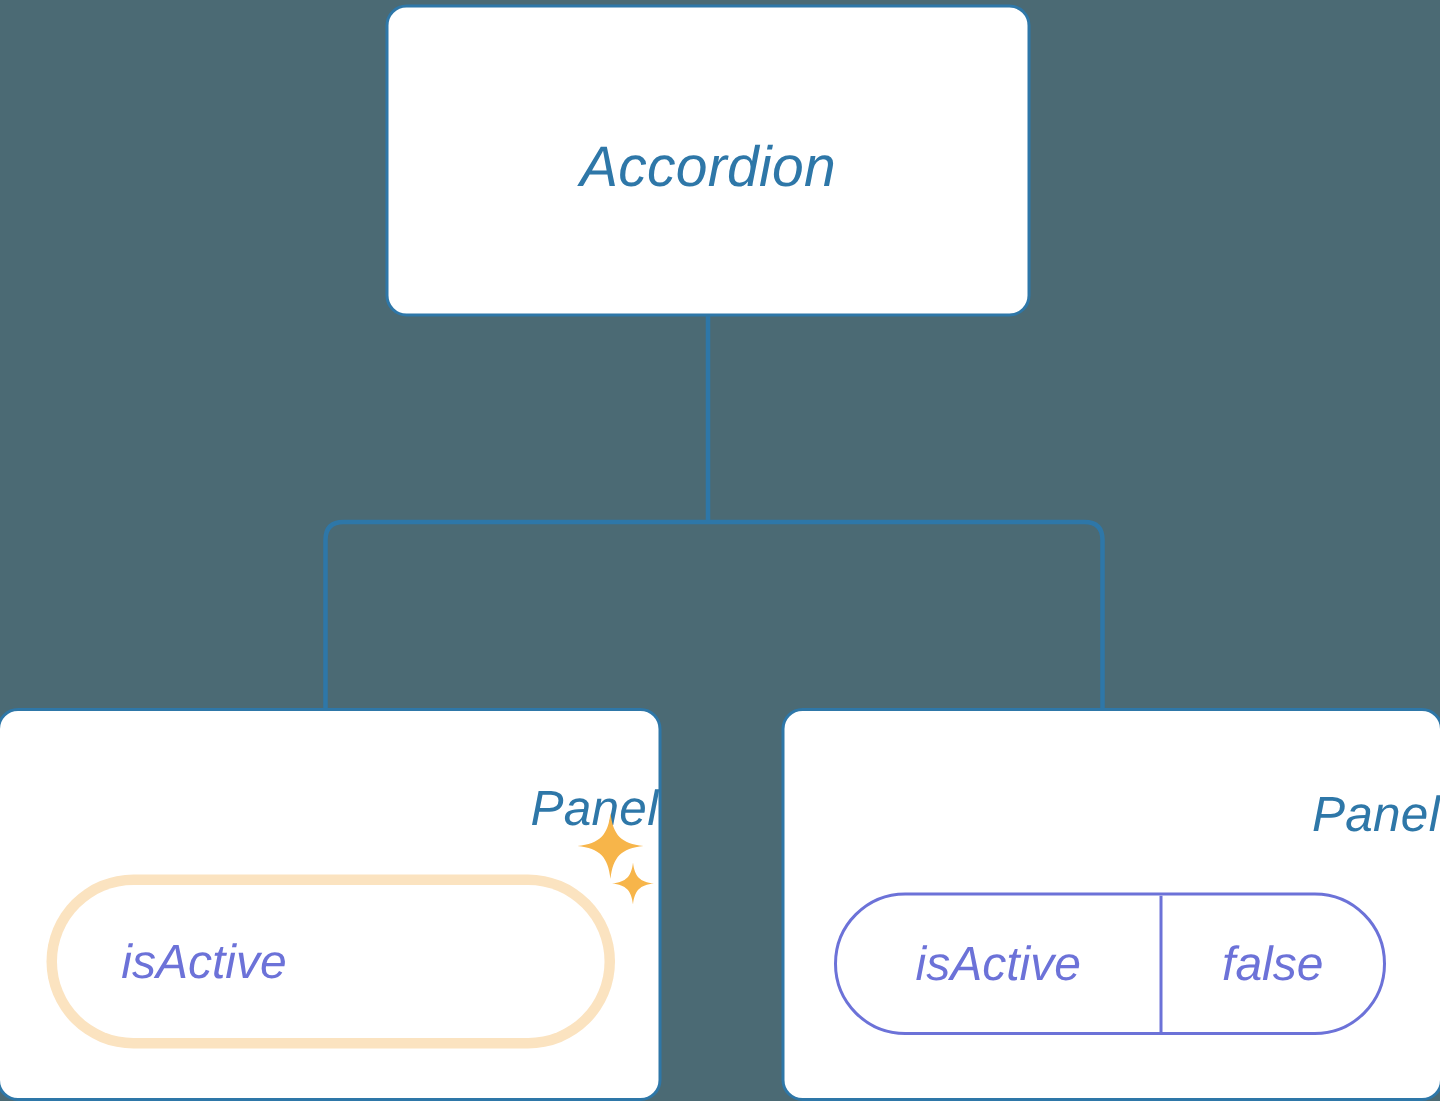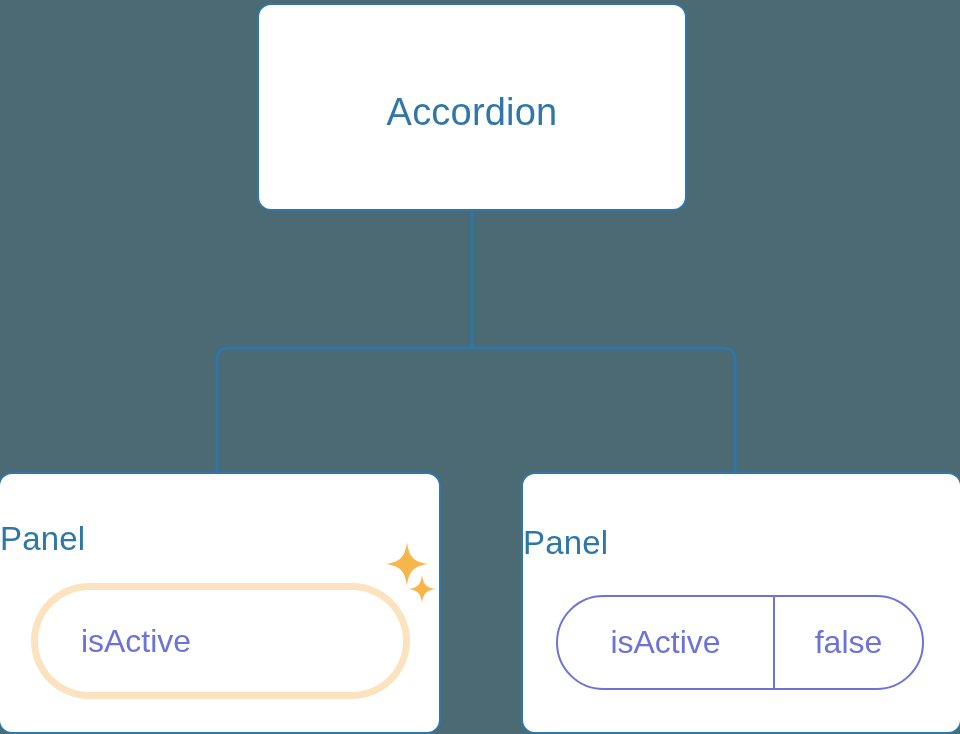--- a/index.html
+++ b/index.html
@@ -11,20 +11,21 @@
     width: 960px;
     height: 734px;
     background: #4b6a74;
     font-family: "Liberation Sans", sans-serif;
     overflow: hidden;
   }
   #stage {
     position: relative;
     width: 828px;
     height: 734px;
+    font-style: italic;
   }
 
   
   #connectors {
     position: absolute;
     left: 0;
     top: 0;
     width: 960px;
     height: 734px;
     z-index: 1;
@@ -69,21 +70,21 @@
     left: 521px;
     top: 472px;
     width: 441px;
     height: 262px;
   }
 
   .panel-title {
     position: absolute;
     left: 0;
     right: 0;
-    text-align: left;
+    text-align: right;
     font-size: 33px;
     color: #2e77a8;
     letter-spacing: 0.2px;
   }
   #node-panel-left .panel-title  { top: 46px; }
   #node-panel-right .panel-title { top: 50px; }
 
   
   .prop-pill {
     position: absolute;

